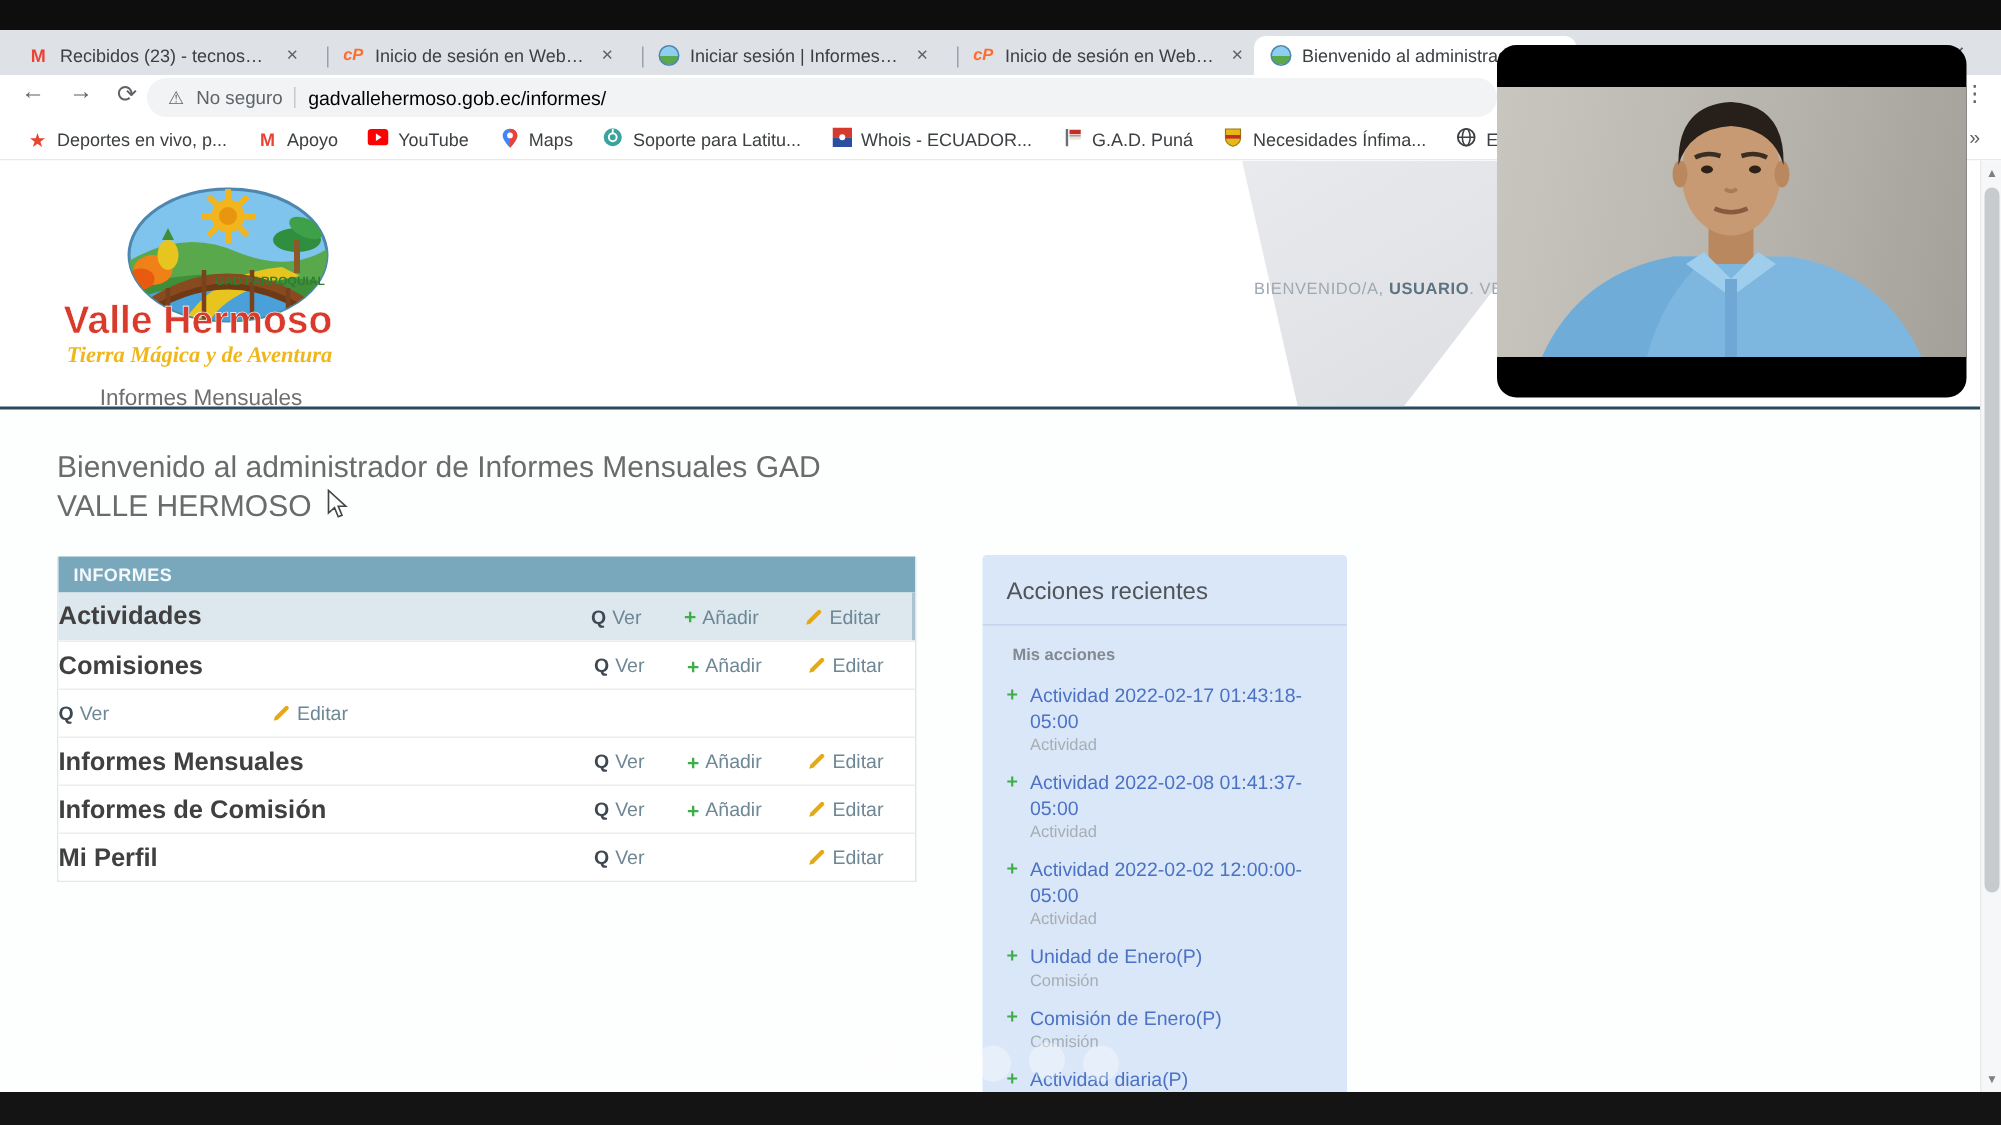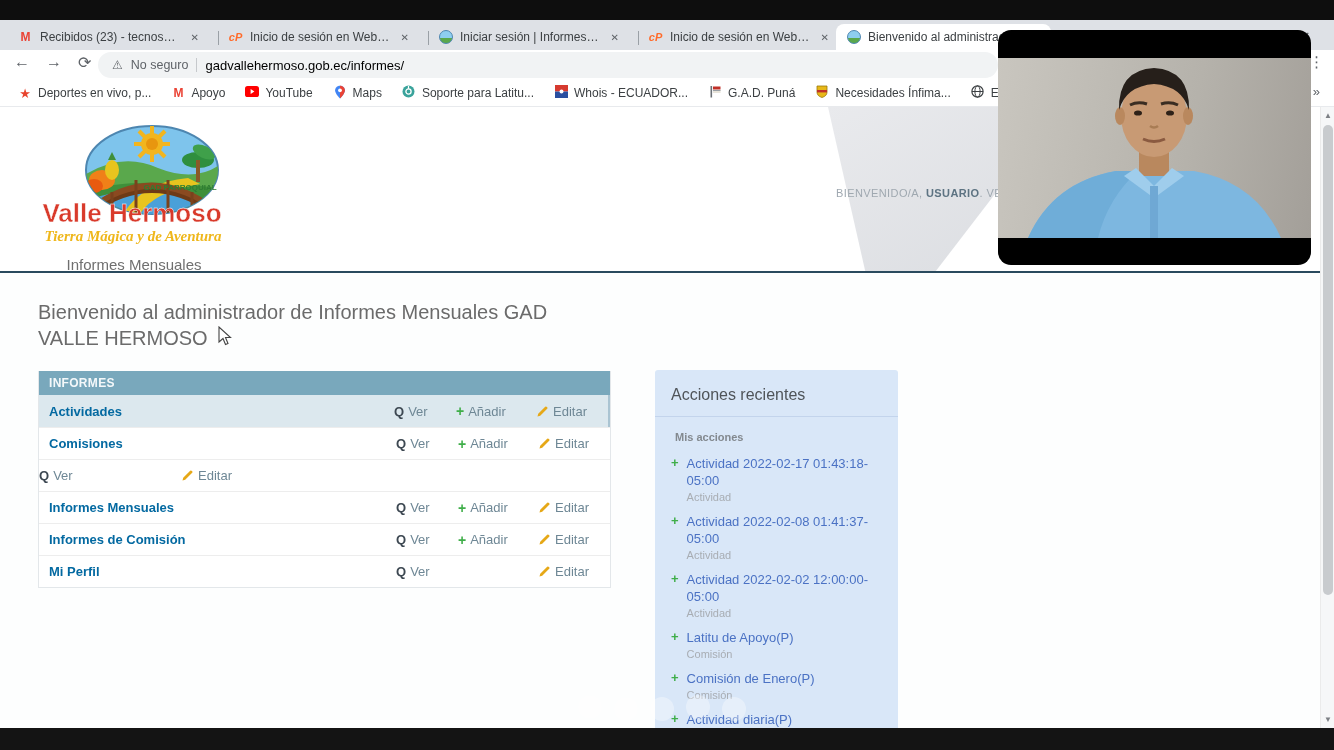--- a/index.html
+++ b/index.html
@@ -58,21 +58,21 @@
   #h1 { position:absolute; left:38px; top:192px; width:575px; font-size:20px; line-height:26px;
     color:#6b6b6b; font-weight:normal; }
 
   
   #module { position:absolute; left:38px; top:264px; width:573px; border:1px solid #e3e7ea; border-top:none; }
   #module .caption { height:24px; background:#79a8bc; color:#f4f8fa; font-size:12px; font-weight:bold;
     letter-spacing:.3px; display:flex; align-items:center; padding-left:10px; }
   .mrow { height:32px; display:flex; align-items:center; border-top:1px solid #ededed; background:#fff; }
   .mrow:first-of-type { border-top:none; }
   .mrow.hl { background:#dce8ee; border-right:2px solid #aac4d2; }
-  .mname { flex:1; font-size:13px; font-weight:bold; color:#0369a1; padding-left:10px; }
+  .mname { flex:1; font-size:17px; font-weight:bold; color:#404040; }
   .mcell { display:flex; align-items:center; gap:4px; font-size:13px; color:#6e8795; }
   .cell-ver { width:62px; } .cell-add { width:80px; } .cell-edit { width:72px; }
   .ic-mag { font-weight:bold; color:#3d4852; font-size:13px; }
   .ic-plus { font-weight:bold; color:#3fae49; font-size:14px; }
 
   
   #panel { position:absolute; left:655px; top:263px; width:243px; height:360px;
     background:#d9e7f8; border-radius:3px; overflow:hidden; }
   #panel h2 { font-size:16px; font-weight:normal; color:#4f5459; padding:16px 12px 12px 16px; }
   #panel .divider { height:1px; background:#c3d4ec; }
@@ -446,21 +446,21 @@
             <div class="action">
     <span class="plus">+</span>
     <span class="atext">
       <div class="alabel">Actividad 2022-02-02 12:00:00-05:00</div>
       <div class="atype">Actividad</div>
     </span>
   </div>
             <div class="action">
     <span class="plus">+</span>
     <span class="atext">
-      <div class="alabel">Latitu de Apoyo(P)</div>
+      <div class="alabel">Unidad de Enero(P)</div>
       <div class="atype">Comisión</div>
     </span>
   </div>
             <div class="action">
     <span class="plus">+</span>
     <span class="atext">
       <div class="alabel">Comisión de Enero(P)</div>
       <div class="atype">Comisión</div>
     </span>
   </div>

